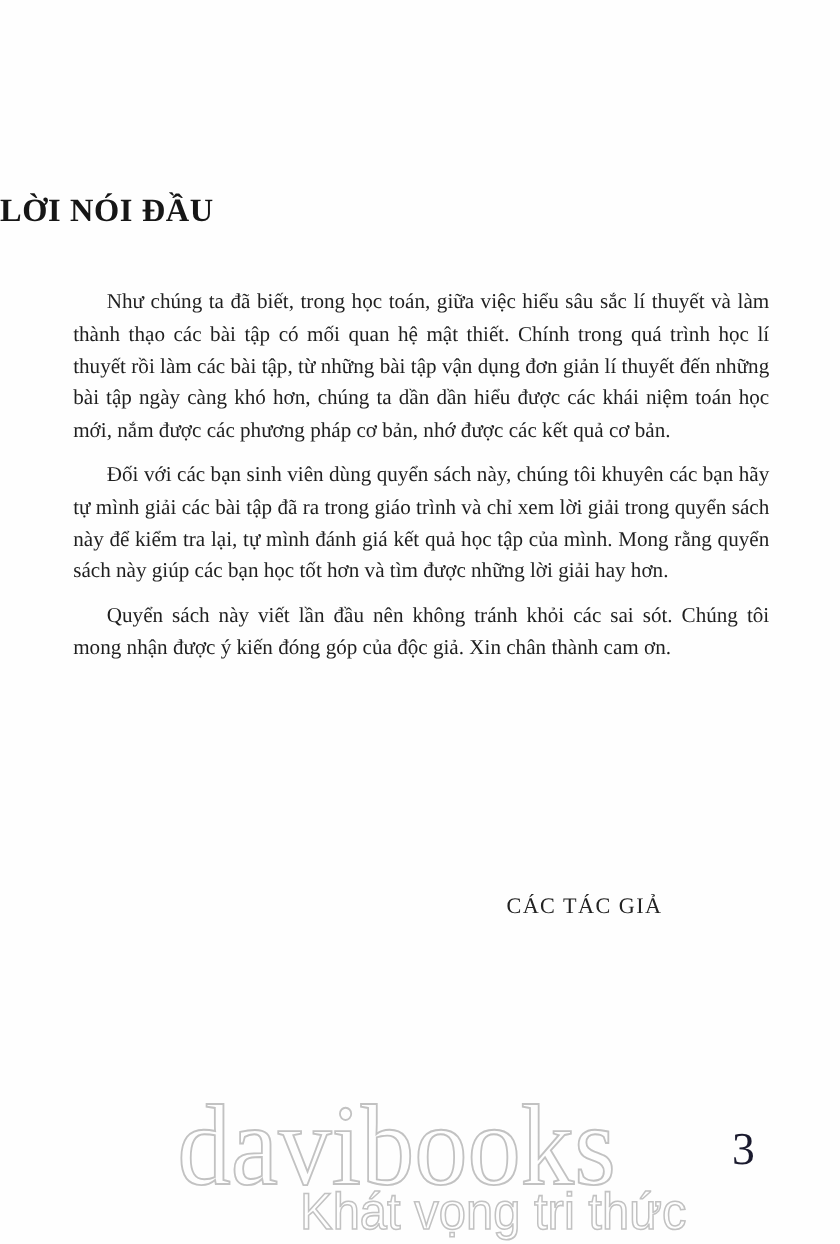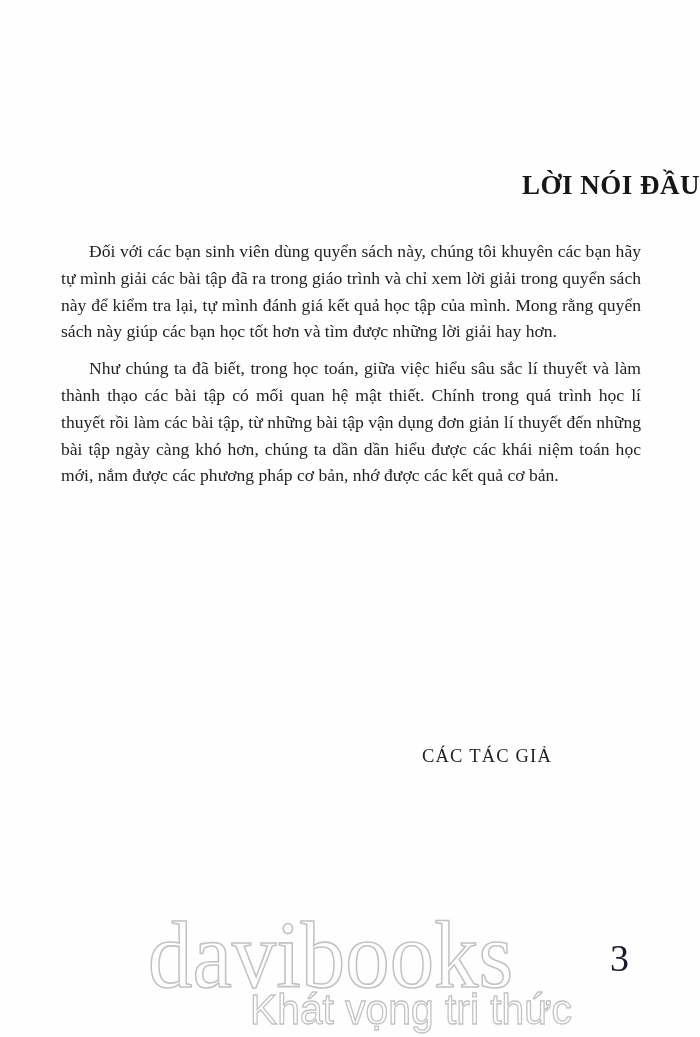--- a/index.html
+++ b/index.html
@@ -11,25 +11,25 @@
     position: relative;
     width: 700px;
     height: 1037px;
     background: #fefefe;
     font-family: "Liberation Serif", serif;
     color: #1f1f1f;
     overflow: hidden;
   }
   .title {
     position: absolute;
-    top: 170px;
+    top: 160px;
     left: 0;
     width: 100%;
     margin: 0;
-    text-align: right;
+    text-align: left;
     font-size: 27px;
     font-weight: bold;
     letter-spacing: 0.5px;
     color: #161616;
   }
   .body-text {
     position: absolute;
     top: 238px;
     left: 61px;
     width: 580px;
@@ -81,22 +81,23 @@
   }
 </style>
 </head>
 <body>
 
 <div class="page">
 
   <h1 class="title">LỜI NÓI ĐẦU</h1>
 
   <section class="body-text">
+    <p>Như chúng ta đã biết, trong học toán, giữa việc hiểu sâu sắc lí thuyết và làm thành thạo các bài tập có mối quan hệ mật thiết. Chính trong quá trình học lí thuyết rồi làm các bài tập, từ những bài tập vận dụng đơn giản lí thuyết đến những bài tập ngày càng khó hơn, chúng ta dần dần hiểu được các khái niệm toán học mới, nắm được các phương pháp cơ bản, nhớ được các kết quả cơ bản.</p>
     <p>Đối với các bạn sinh viên dùng quyển sách này, chúng tôi khuyên các bạn hãy tự mình giải các bài tập đã ra trong giáo trình và chỉ xem lời giải trong quyển sách này để kiểm tra lại, tự mình đánh giá kết quả học tập của mình. Mong rằng quyển sách này giúp các bạn học tốt hơn và tìm được những lời giải hay hơn.</p>
-    <p>Như chúng ta đã biết, trong học toán, giữa việc hiểu sâu sắc lí thuyết và làm thành thạo các bài tập có mối quan hệ mật thiết. Chính trong quá trình học lí thuyết rồi làm các bài tập, từ những bài tập vận dụng đơn giản lí thuyết đến những bài tập ngày càng khó hơn, chúng ta dần dần hiểu được các khái niệm toán học mới, nắm được các phương pháp cơ bản, nhớ được các kết quả cơ bản.</p>
+    <p>Quyển sách này viết lần đầu nên không tránh khỏi các sai sót. Chúng tôi mong nhận được ý kiến đóng góp của độc giả. Xin chân thành cam ơn.</p>
   </section>
 
   <div class="signature">CÁC TÁC GIẢ</div>
 
   <svg class="watermark" width="700" height="147" viewBox="0 0 700 147" aria-hidden="true">
     <text class="wm-brand" x="148" y="97" textLength="365" lengthAdjust="spacingAndGlyphs">davibooks</text>
     <text class="wm-tagline" x="250" y="134" textLength="322" lengthAdjust="spacingAndGlyphs">Khát vọng tri thức</text>
   </svg>
 
   <div class="page-number">3</div>

